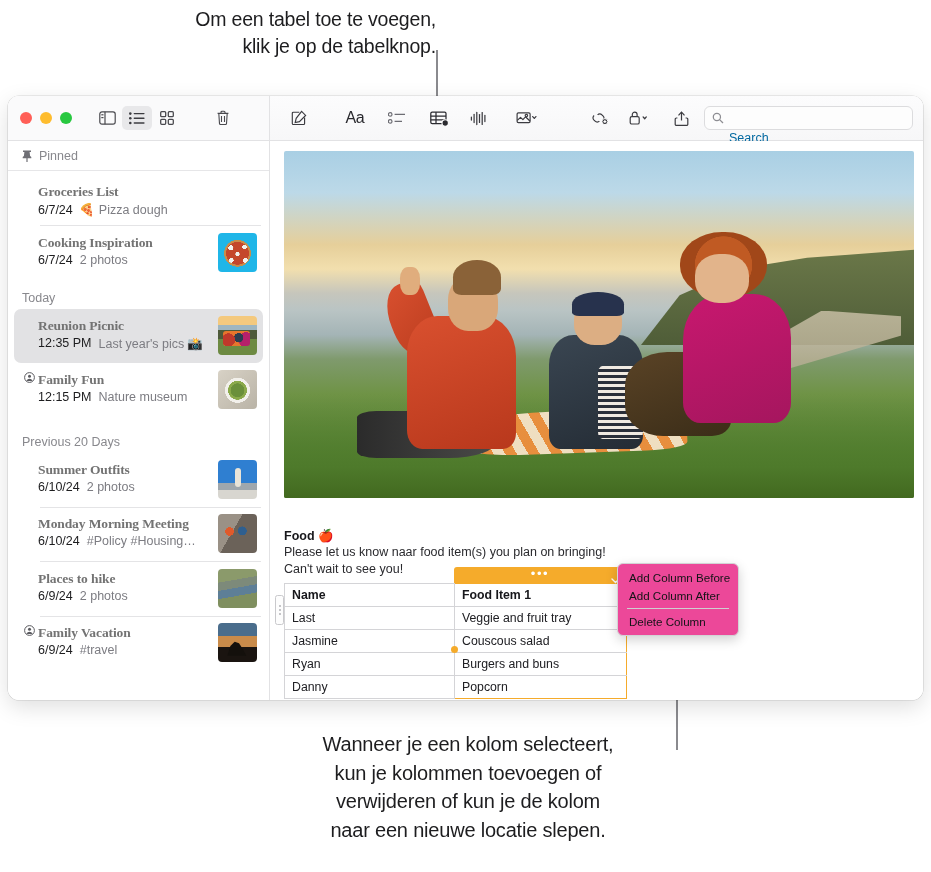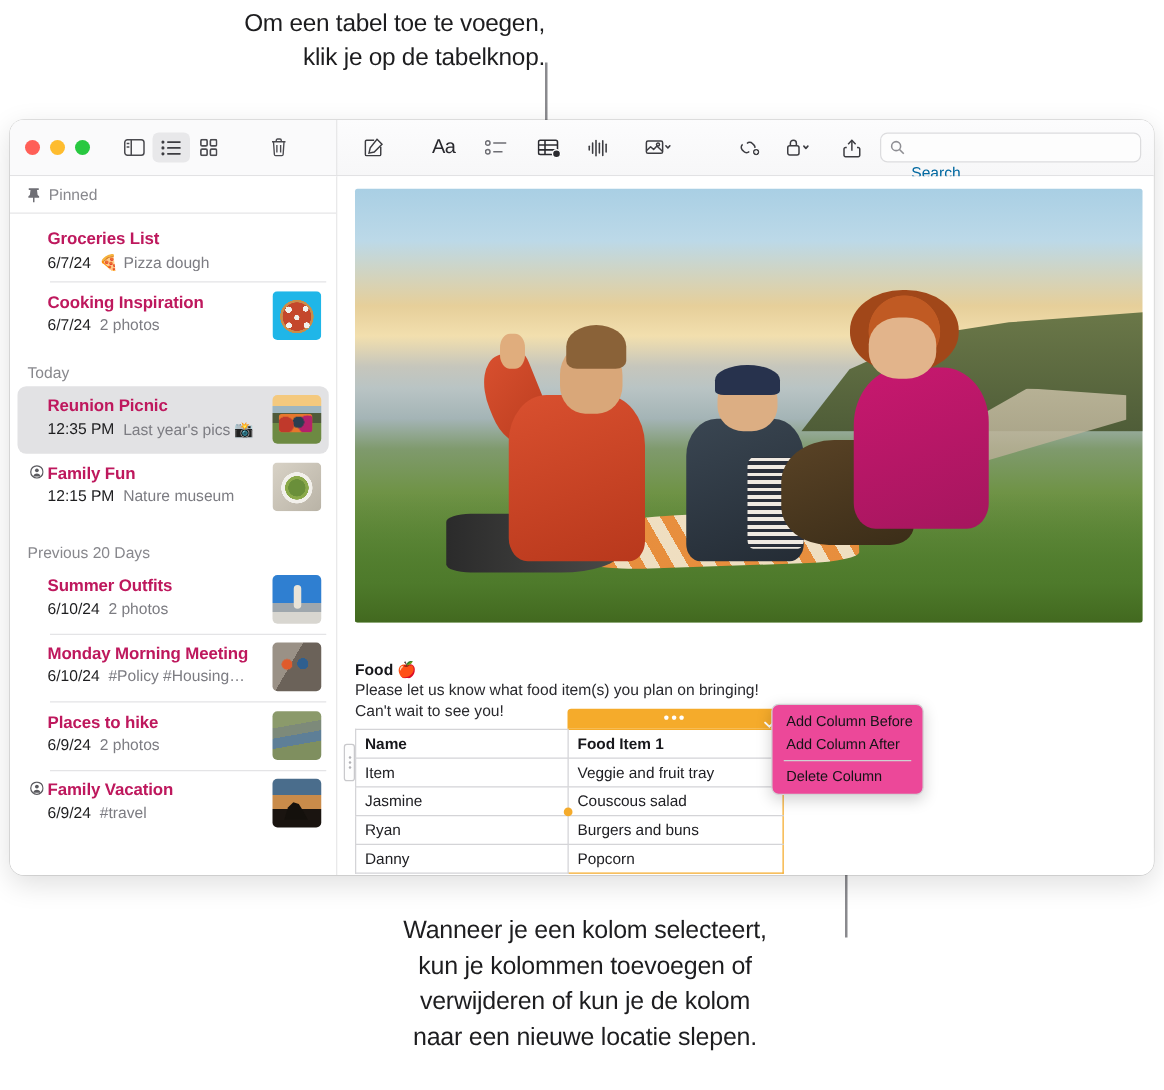--- a/index.html
+++ b/index.html
@@ -151,25 +151,26 @@
   .note-row .lock-slot {
     width: 18px; flex: 0 0 18px;
     padding-top: 2px;
     display: flex; justify-content: center;
     color: #5a5a5f;
   }
   .note-text { flex: 1; min-width: 0; padding-right: 6px; }
   .note-title {
     font-size: 13.5px;
     font-weight: bold;
-    color: #be185d;
+    color: #737373;
     letter-spacing: -0.1px;
     white-space: nowrap;
     overflow: hidden;
     text-overflow: ellipsis;
+    font-family: Liberation Serif, serif;
   }
   .note-meta {
     margin-top: 2px;
     font-size: 12.5px;
     color: #7c7c82;
     display: flex; gap: 7px; align-items: center;
     white-space: nowrap;
     overflow: hidden;
   }
   .note-meta .date { color: #1d1d1f; }
@@ -763,21 +764,21 @@
           </div>
           <div class="person p3">
             <span class="lap"></span>
               <span class="torso"></span>
               <span class="hair"></span>
               <span class="head"></span>
           </div>
         </div>
 
         <div class="note-heading">Food 🍎</div>
-        <div class="note-para">Please let us know what food item(s) you plan on bringing!</div>
+        <div class="note-para">Please let us know naar food item(s) you plan on bringing!</div>
         <div class="note-para">Can't wait to see you!</div>
 
         <div id="table-wrap">
 
           <div id="row-handle">
             <i></i>
               <i></i>
               <i></i>
           </div>
 
@@ -796,21 +797,21 @@
             <colgroup>
                 <col class="c1">
                 <col class="c2">
               </colgroup>
             <tbody>
               <tr class="first">
                 <td class="hdr">Name</td>
                 <td class="hdr sel">Food Item 1</td>
               </tr>
               <tr>
-                <td>Item</td>
+                <td>Last</td>
                 <td class="sel">Veggie and fruit tray</td>
               </tr>
               <tr>
                 <td>Jasmine</td>
                 <td class="sel">Couscous salad</td>
               </tr>
               <tr>
                 <td>Ryan</td>
                 <td class="sel">Burgers and buns</td>
               </tr>

